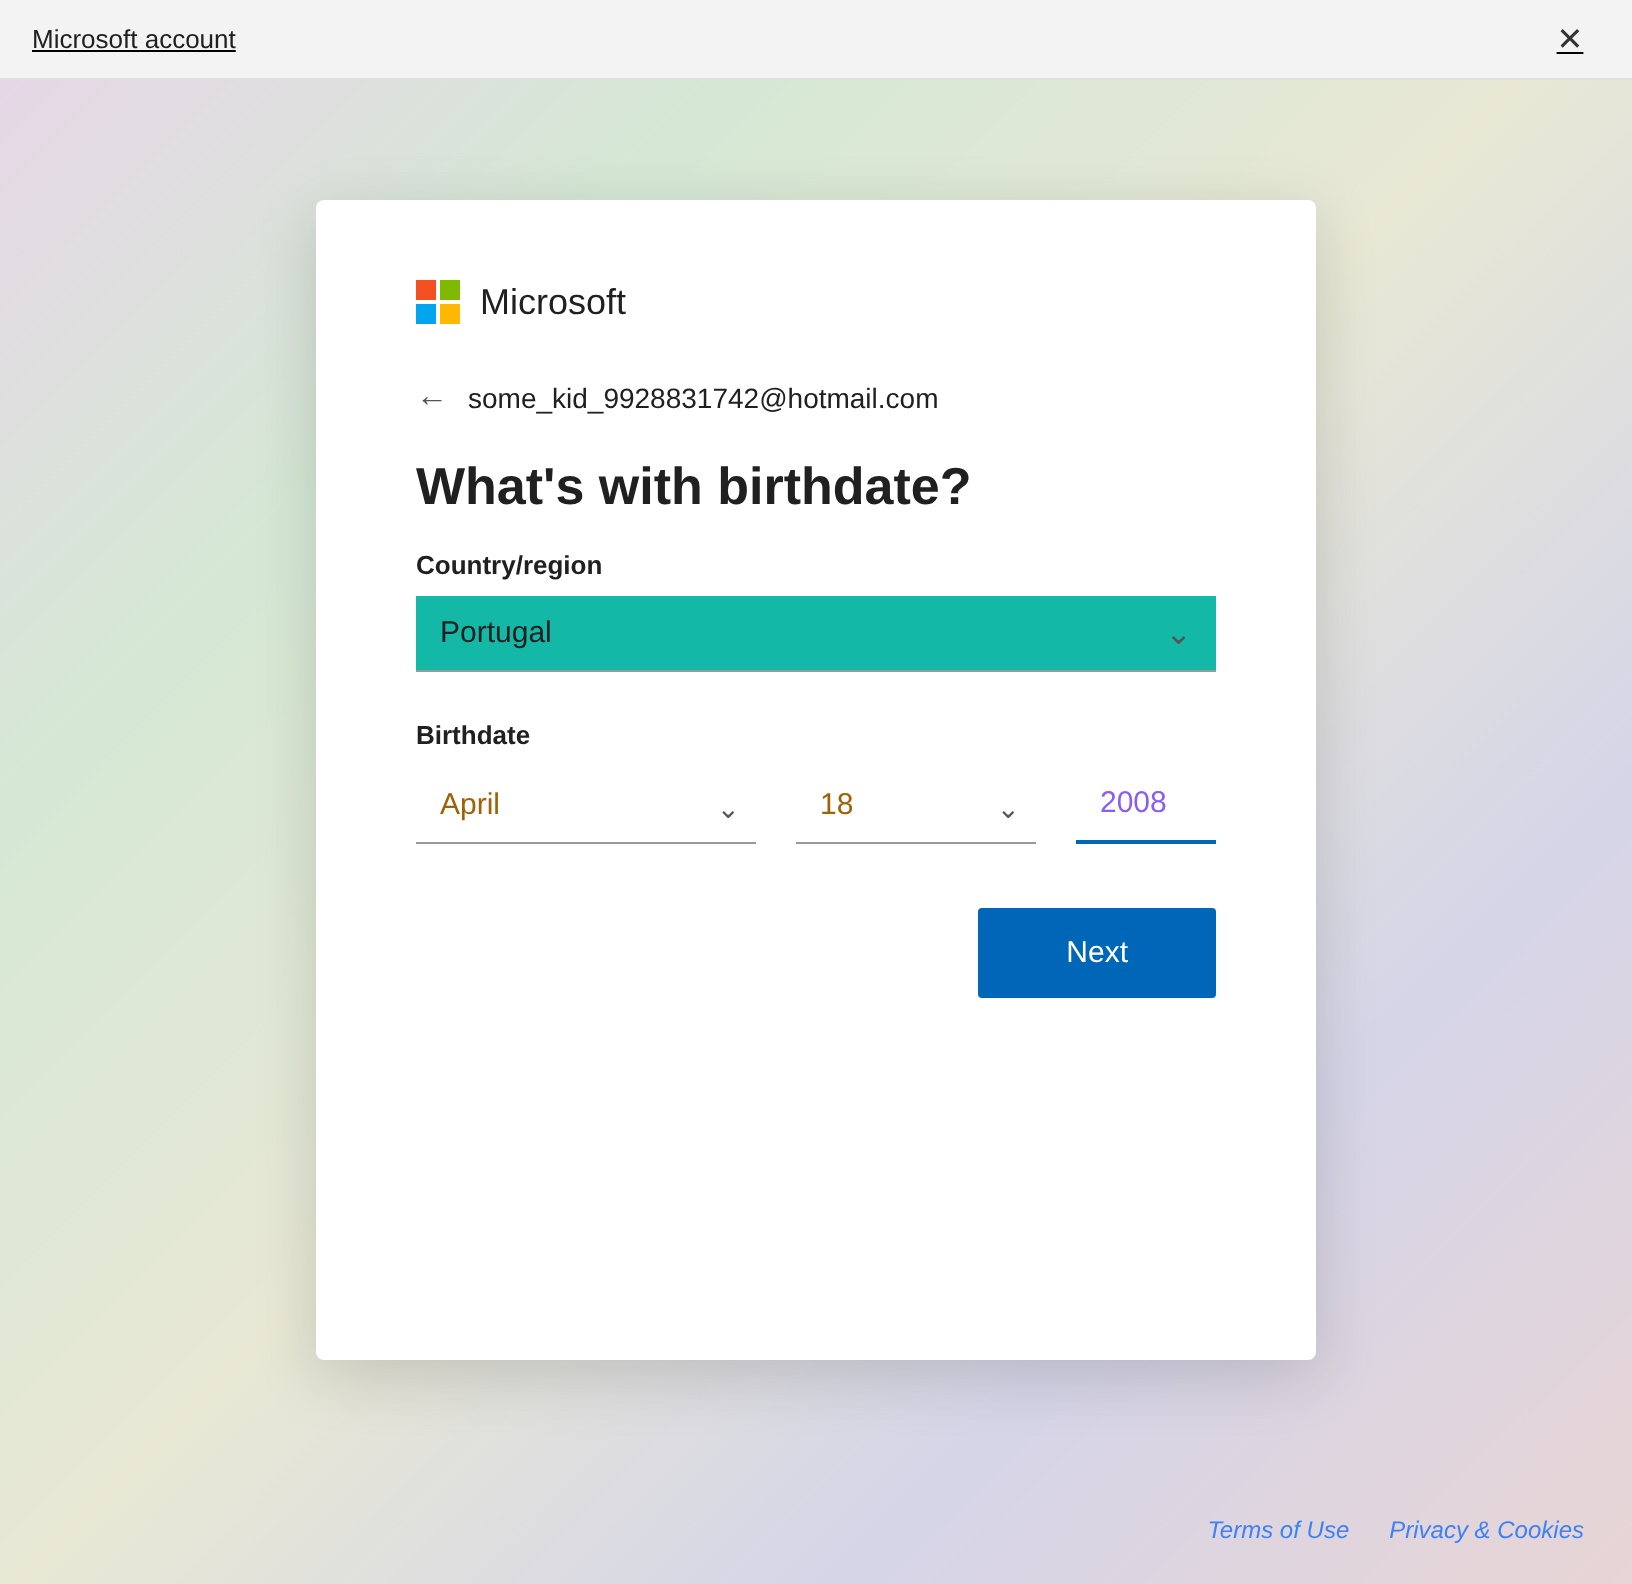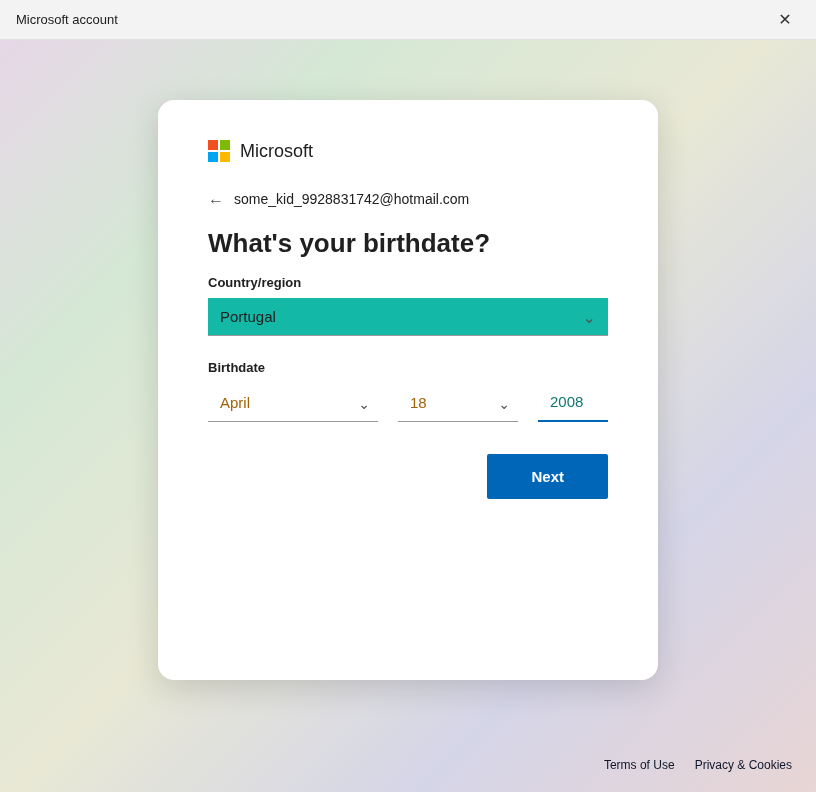--- a/index.html
+++ b/index.html
@@ -18,20 +18,21 @@
       top: 0;
       left: 0;
       right: 0;
       height: 40px;
       background: #f3f3f3;
       display: flex;
       align-items: center;
       justify-content: space-between;
       padding: 0 16px;
       border-bottom: 1px solid #e0e0e0;
+      text-decoration: underline;
     }
 
     .title-bar-title {
       font-size: 13px;
       color: #202020;
     }
 
     .close-button {
       width: 30px;
       height: 30px;
@@ -47,21 +48,21 @@
     }
 
     .dialog-container {
       position: absolute;
       top: 100px;
       left: 50%;
       transform: translateX(-50%);
       width: 500px;
       min-height: 580px;
       background: white;
-      border-radius: 16px;
+      border-radius: 4px;
       box-shadow: 0 8px 32px rgba(0,0,0,0.15);
       padding: 40px 50px 50px 50px;
     }
 
     .ms-logo {
       display: flex;
       align-items: center;
       gap: 10px;
       margin-bottom: 28px;
     }
@@ -181,21 +182,21 @@
       background: white;
       appearance: none;
       cursor: pointer;
       outline: none;
     }
 
     .bd-input {
       width: 100%;
       padding: 10px 12px;
       font-size: 15px;
-      color: #0f766e;
+      color: #8b5cf6;
       border: none;
       border-bottom: 2px solid #0067b8;
       background: white;
       outline: none;
     }
 
     .bd-chevron {
       position: absolute;
       right: 8px;
       bottom: 10px;
@@ -204,40 +205,41 @@
       font-size: 14px;
     }
 
     .next-button {
       float: right;
       background: #0067b8;
       color: white;
       border: none;
       padding: 14px 44px;
       font-size: 15px;
-      font-weight: 700;
+      font-weight: 400;
       cursor: pointer;
       border-radius: 2px;
       min-width: 108px;
     }
 
     .footer {
       position: absolute;
       bottom: 20px;
       right: 24px;
       display: flex;
       gap: 20px;
       align-items: center;
     }
 
     .footer-link {
       font-size: 12px;
-      color: #0f172a;
+      color: #3b82f6;
       text-decoration: none;
       cursor: pointer;
+      font-style: italic;
     }
   </style>
 </head>
 <body>
 
 <div class="title-bar">
   <span class="title-bar-title">Microsoft account</span>
   <button class="close-button">
     <span>✕</span>
   </button>
@@ -253,21 +255,21 @@
       <div class="sq-yellow"></div>
     </div>
     <span class="ms-name">Microsoft</span>
   </div>
 
   <div class="back-row">
     <span class="back-arrow">←</span>
     <span class="email-text">some_kid_9928831742@hotmail.com</span>
   </div>
 
-  <h1 class="heading">What's your birthdate?</h1>
+  <h1 class="heading">What's with birthdate?</h1>
 
 
   <div class="field-label">Country/region</div>
   <div class="country-select-wrapper">
     <select class="country-select">
       <option value="Portugal" selected="">Portugal</option>
       <option value="United States">United States</option>
       <option value="United Kingdom">United Kingdom</option>
       <option value="France">France</option>
       <option value="Germany">Germany</option>

